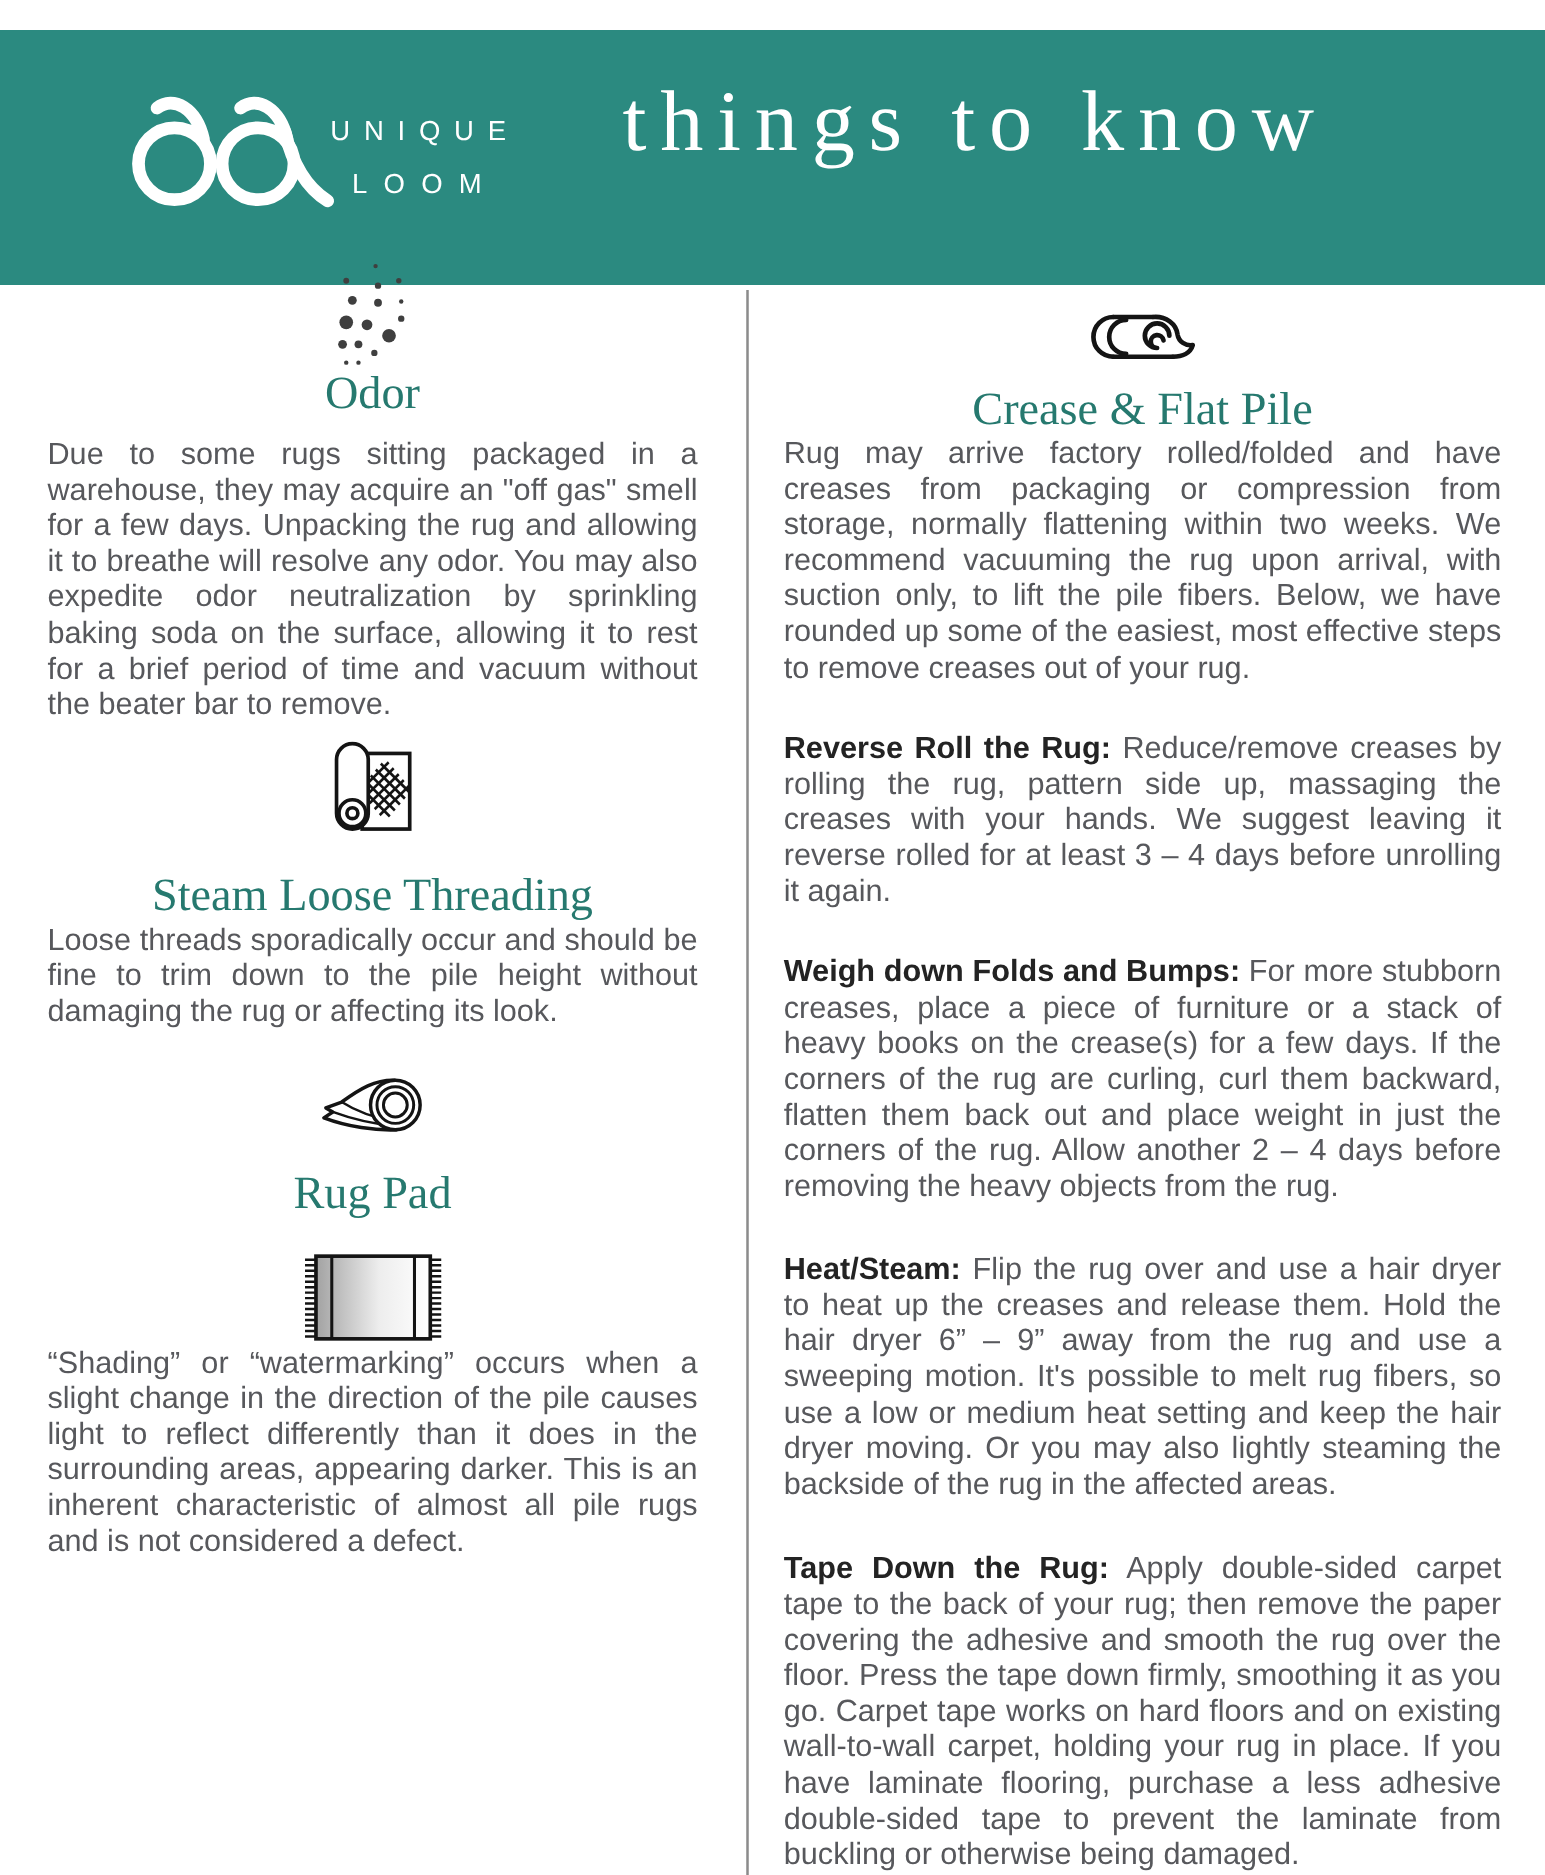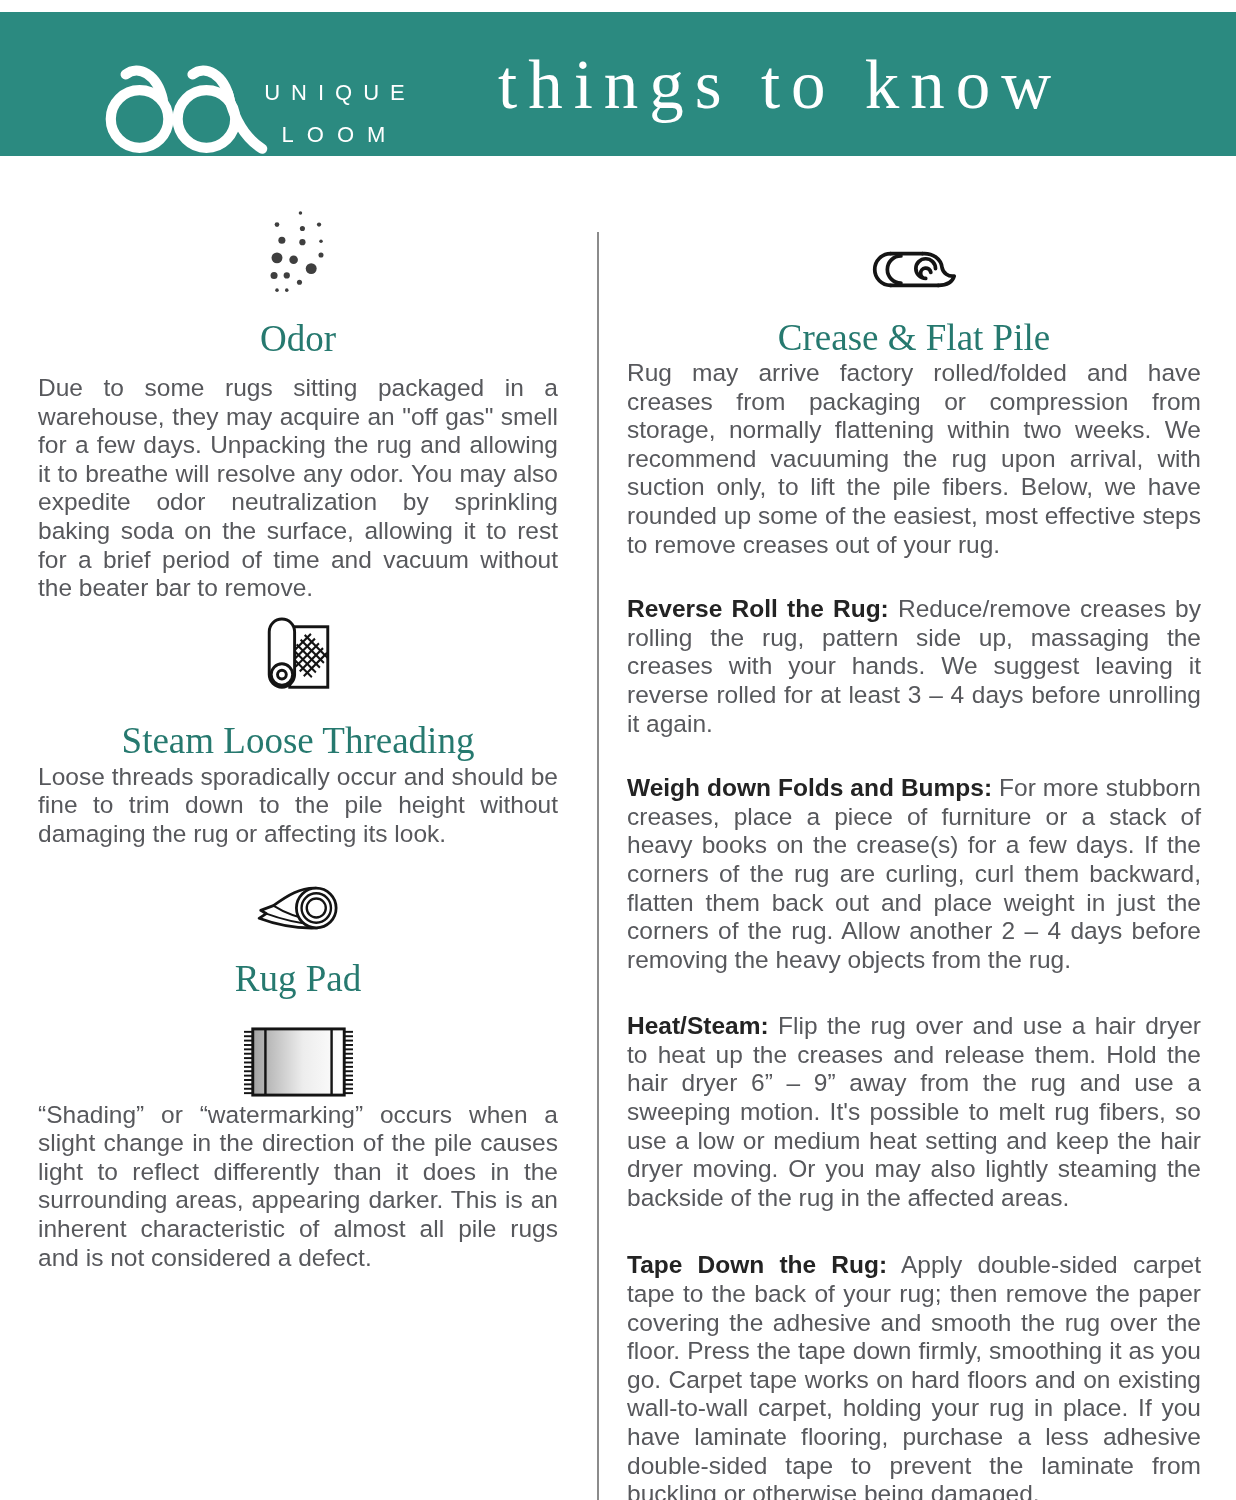--- a/index.html
+++ b/index.html
@@ -4,21 +4,21 @@
 <style>
   * { margin:0; padding:0; box-sizing:border-box; }
   html,body { background:#ffffff; }
   .page {
     position:relative; width:1236px; height:1500px; margin:0 auto;
     background:#ffffff; overflow:hidden;
     font-family:"Liberation Sans", sans-serif;
   }
   
   .band {
-    position:absolute; left:0; right:0; top:12px; height:144px;
+    position:absolute; left:0; right:0; top:24px; height:204px;
     background:#2b8a80;
   }
   .logo-svg { position:absolute; left:92px; top:42px; width:188px; height:104px; }
   .brand {
     position:absolute; left:248px; top:60px; width:184px;
     color:#ffffff; text-align:center;
     font-size:22px; letter-spacing:11px; line-height:42px; font-weight:400;
   }
   .brand .l2 { letter-spacing:13px; }
   .band-title {
@@ -35,24 +35,24 @@
   h2.sec {
     font-family:"Liberation Serif", serif; font-weight:400;
     color:#26796f; font-size:37px; line-height:38px; text-align:center;
   }
   p.body {
     color:#57585c; font-size:24.5px; line-height:28.6px;
     text-align:justify; text-justify:inter-word;
   }
   p.body strong { color:#232323; font-weight:bold; }
   
-  .mt18{margin-top:18px}.mt24{margin-top:24px}.mt4{margin-top:16px}
+  .mt18{margin-top:18px}.mt24{}.mt4{margin-top:16px}
   .mt14{margin-top:14px}.mt25{margin-top:25px}.mt3{margin-top:3px}
   .mt32{margin-top:32px}.mt35{margin-top:25px}.mt28{margin-top:28px}
-  .mt36{margin-top:36px}.mt58{margin-top:58px}.mt34{margin-top:28px}
+  .mt36{margin-top:36px}.mt58{margin-top:58px}.mt34{margin-top:18px}
   .mt2{margin-top:2px}.mt38{margin-top:38px}.mt39{margin-top:39px}
   svg { display:block; }
 </style>
 </head>
 <body>
 
 <div class="page">
 
   <div class="band">
     <svg class="logo-svg" viewBox="0 0 190 112" fill="none" stroke="#ffffff" stroke-width="11" stroke-linecap="round">

